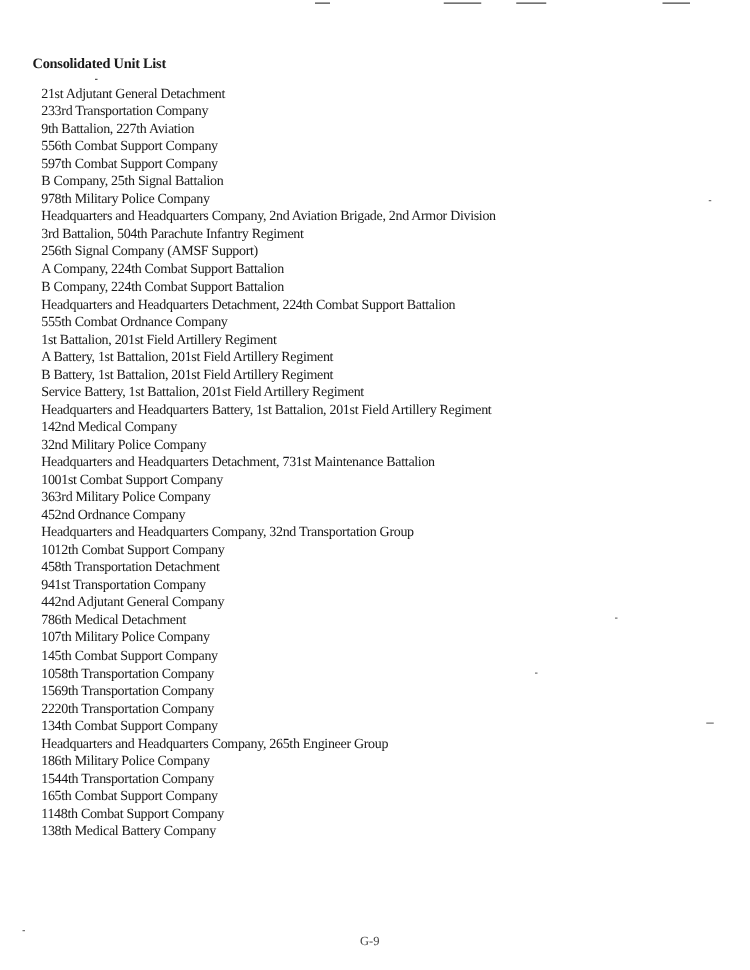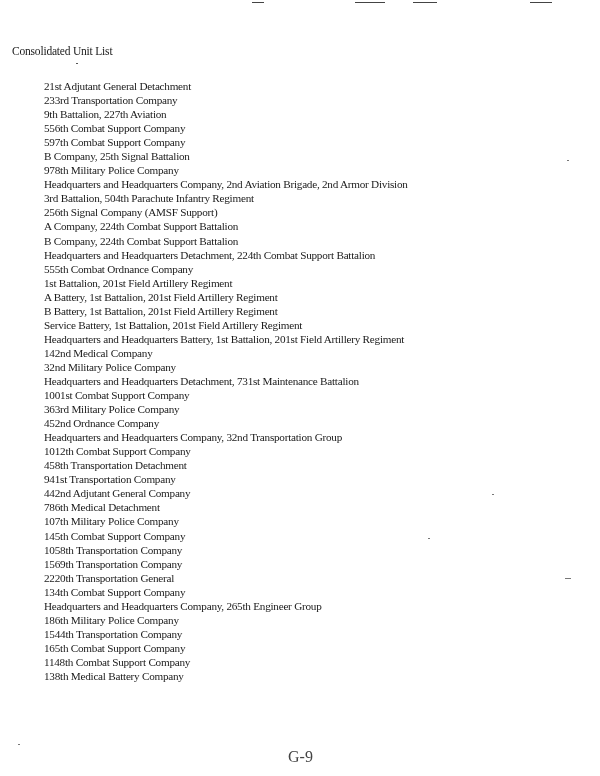--- a/index.html
+++ b/index.html
@@ -1,24 +1,24 @@
 <!DOCTYPE html>
 <html><head>
 <meta charset="utf-8">
 <style>
   html, body { margin: 0; padding: 0; background: #ffffff; }
   body { width: 600px; height: 776px; position: relative; overflow: hidden;
          font-family: "Liberation Serif", "DejaVu Serif", serif; color: #1a1a1a; }
   .topmarks { position: absolute; top: 0; left: 0; width: 600px; height: 10px; }
   .topmarks span { position: absolute; top: 2px; height: 1px; background: #444; }
-  .title { position: absolute; left: 12px; top: 45px; font-size: 11.5px; letter-spacing: -0.2px; }
+  .title { position: absolute; left: 26px; top: 45px; font-size: 11.5px; letter-spacing: -0.2px; font-weight: bold; }
   .dash { position: absolute; left: 76px; top: 63px; width: 2px; height: 1px; background: #555; }
-  .list { position: absolute; left: 33px; top: 68px; margin: 11px; padding: 0; list-style: none; }
+  .list { position: absolute; left: 33px; top: 68px; margin: 0; padding: 0; list-style: none; }
   .list li { font-size: 11.2px; line-height: 14.05px; height: 14.05px; white-space: nowrap; letter-spacing: -0.25px; }
-  .footer { position: absolute; left: 288px; top: 748px; font-size: 16px; color: #444; }
+  .footer { position: absolute; left: 288px; top: 748px; font-size: 10px; color: #444; }
   .speck { position: absolute; background: #777; width: 2px; height: 1px; }
 </style>
 </head>
 <body>
 
 <div class="topmarks">
   <span style="left:252px;width:12px;"></span>
   <span style="left:355px;width:30px;"></span>
   <span style="left:413px;width:24px;"></span>
   <span style="left:530px;width:22px;"></span>
@@ -56,21 +56,21 @@
     <li>Headquarters and Headquarters Company, 32nd Transportation Group</li>
     <li>1012th Combat Support Company</li>
     <li>458th Transportation Detachment</li>
     <li>941st Transportation Company</li>
     <li>442nd Adjutant General Company</li>
     <li>786th Medical Detachment</li>
     <li>107th Military Police Company</li>
     <li>145th Combat Support Company</li>
     <li>1058th Transportation Company</li>
     <li>1569th Transportation Company</li>
-    <li>2220th Transportation General</li>
+    <li>2220th Transportation Company</li>
     <li>134th Combat Support Company</li>
     <li>Headquarters and Headquarters Company, 265th Engineer Group</li>
     <li>186th Military Police Company</li>
     <li>1544th Transportation Company</li>
     <li>165th Combat Support Company</li>
     <li>1148th Combat Support Company</li>
     <li>138th Medical Battery Company</li>
   </ul>
 
 <div class="speck" style="left:567px;top:160px;"></div>

